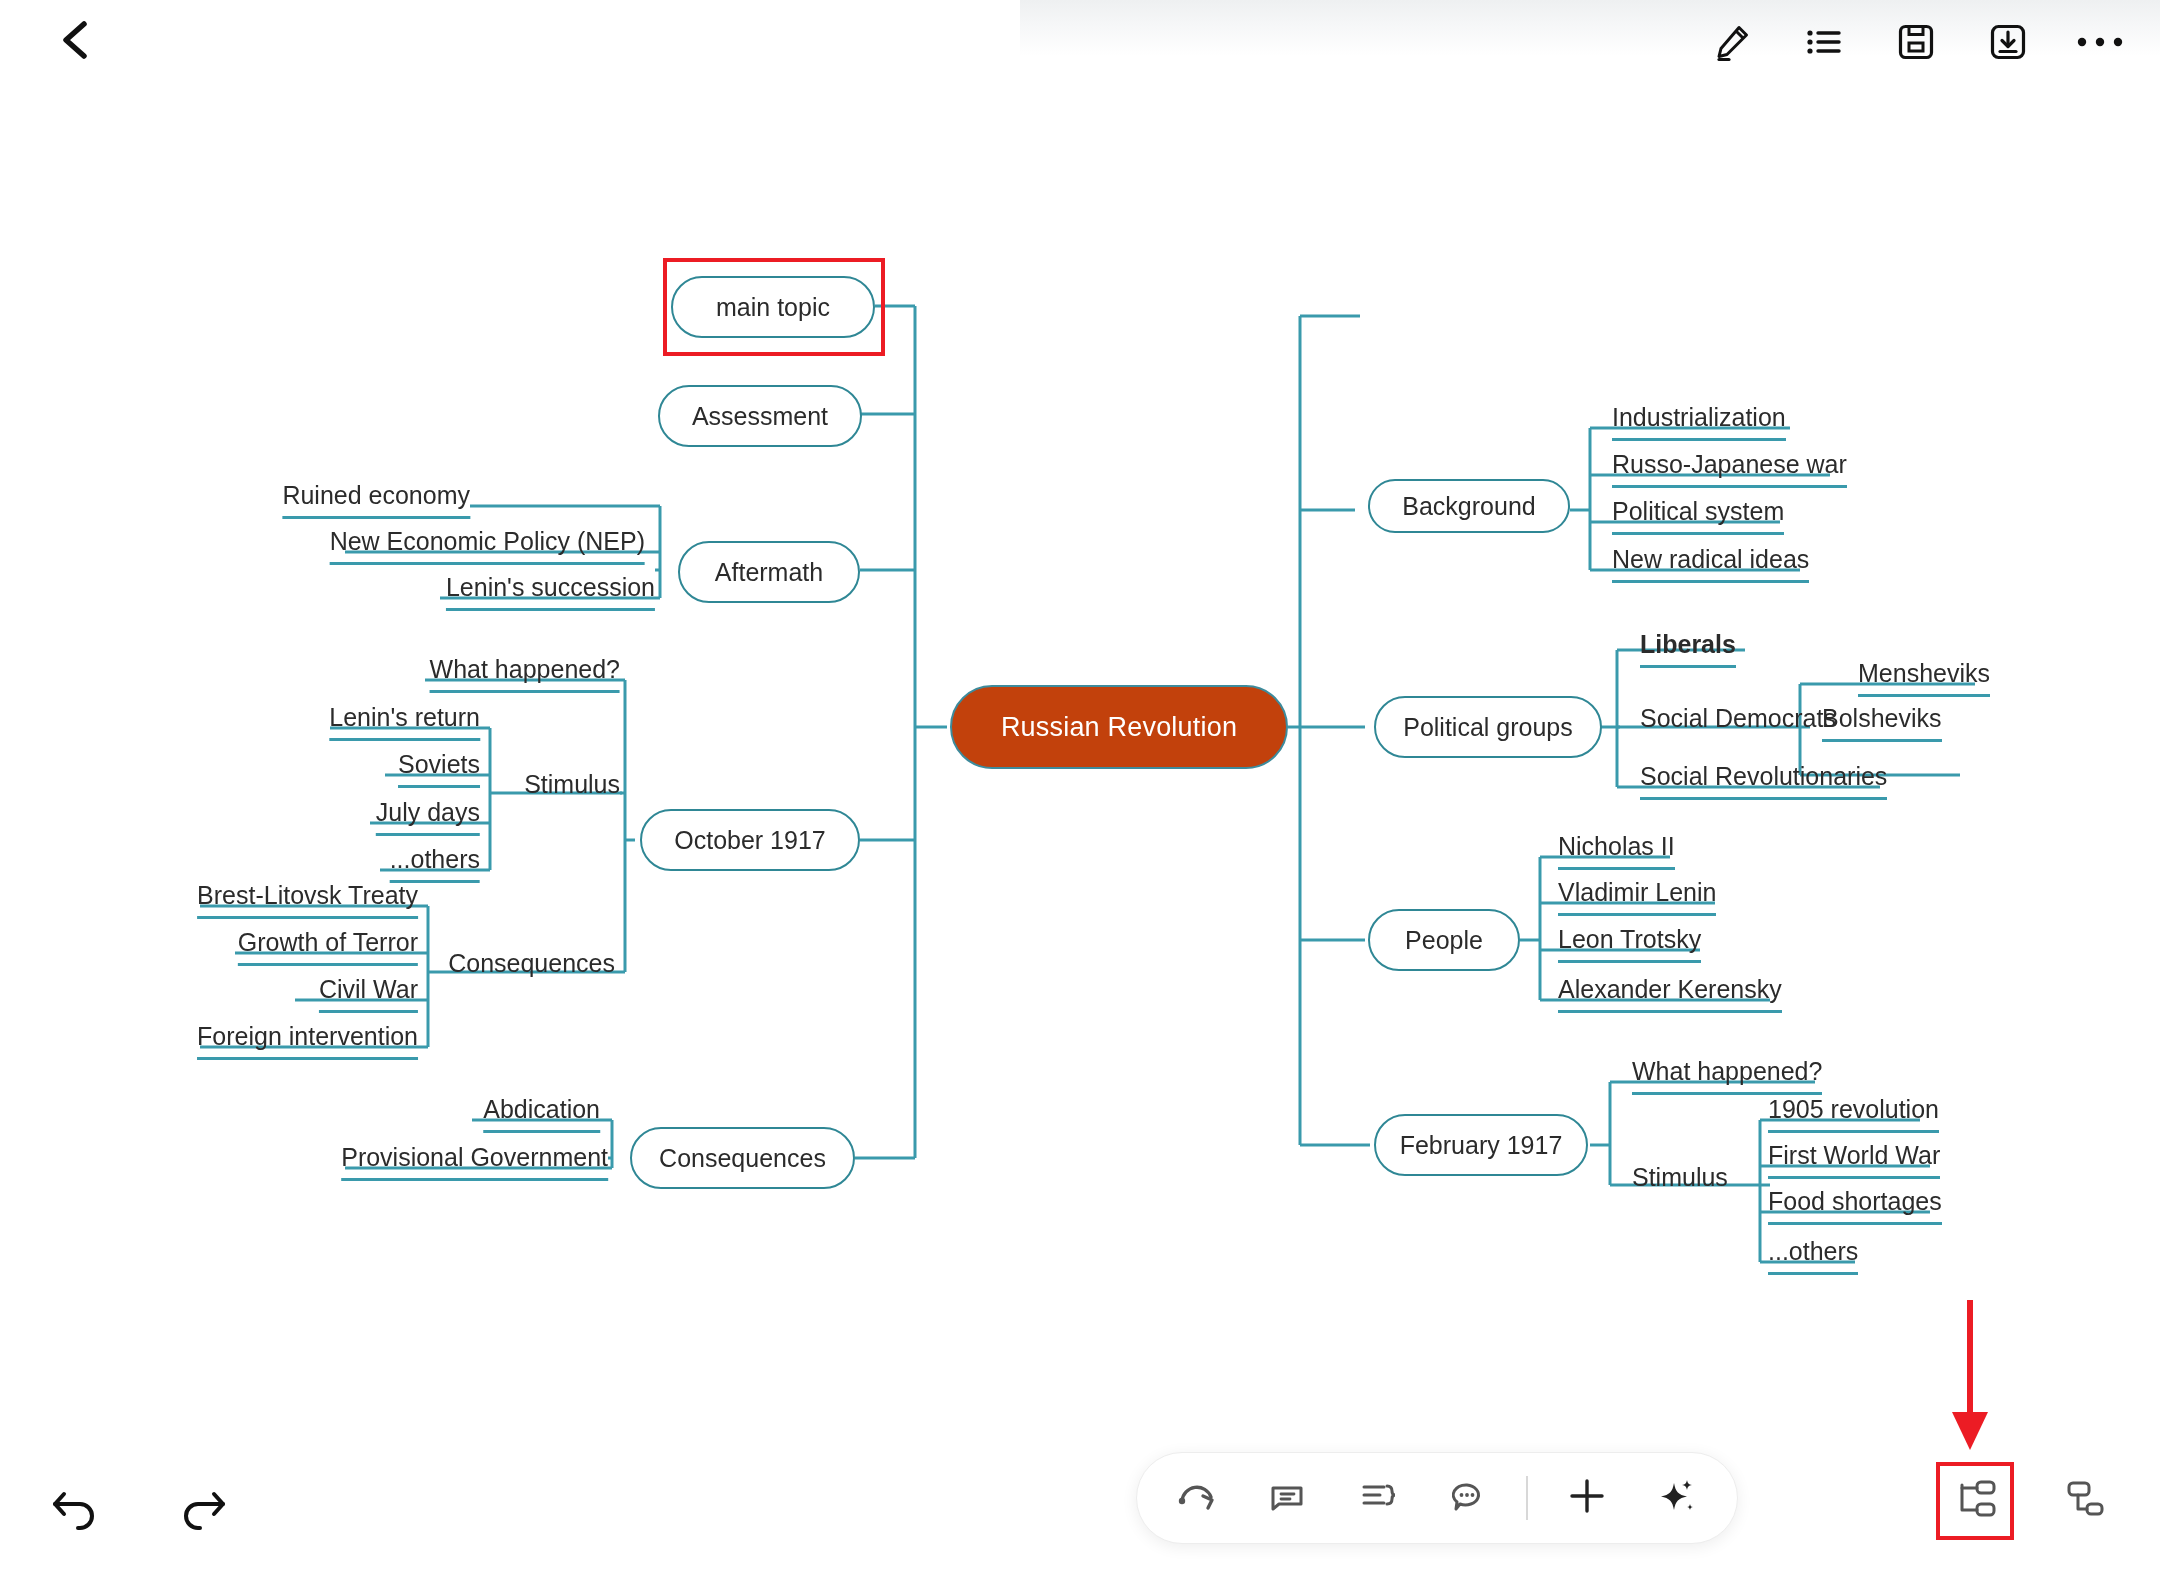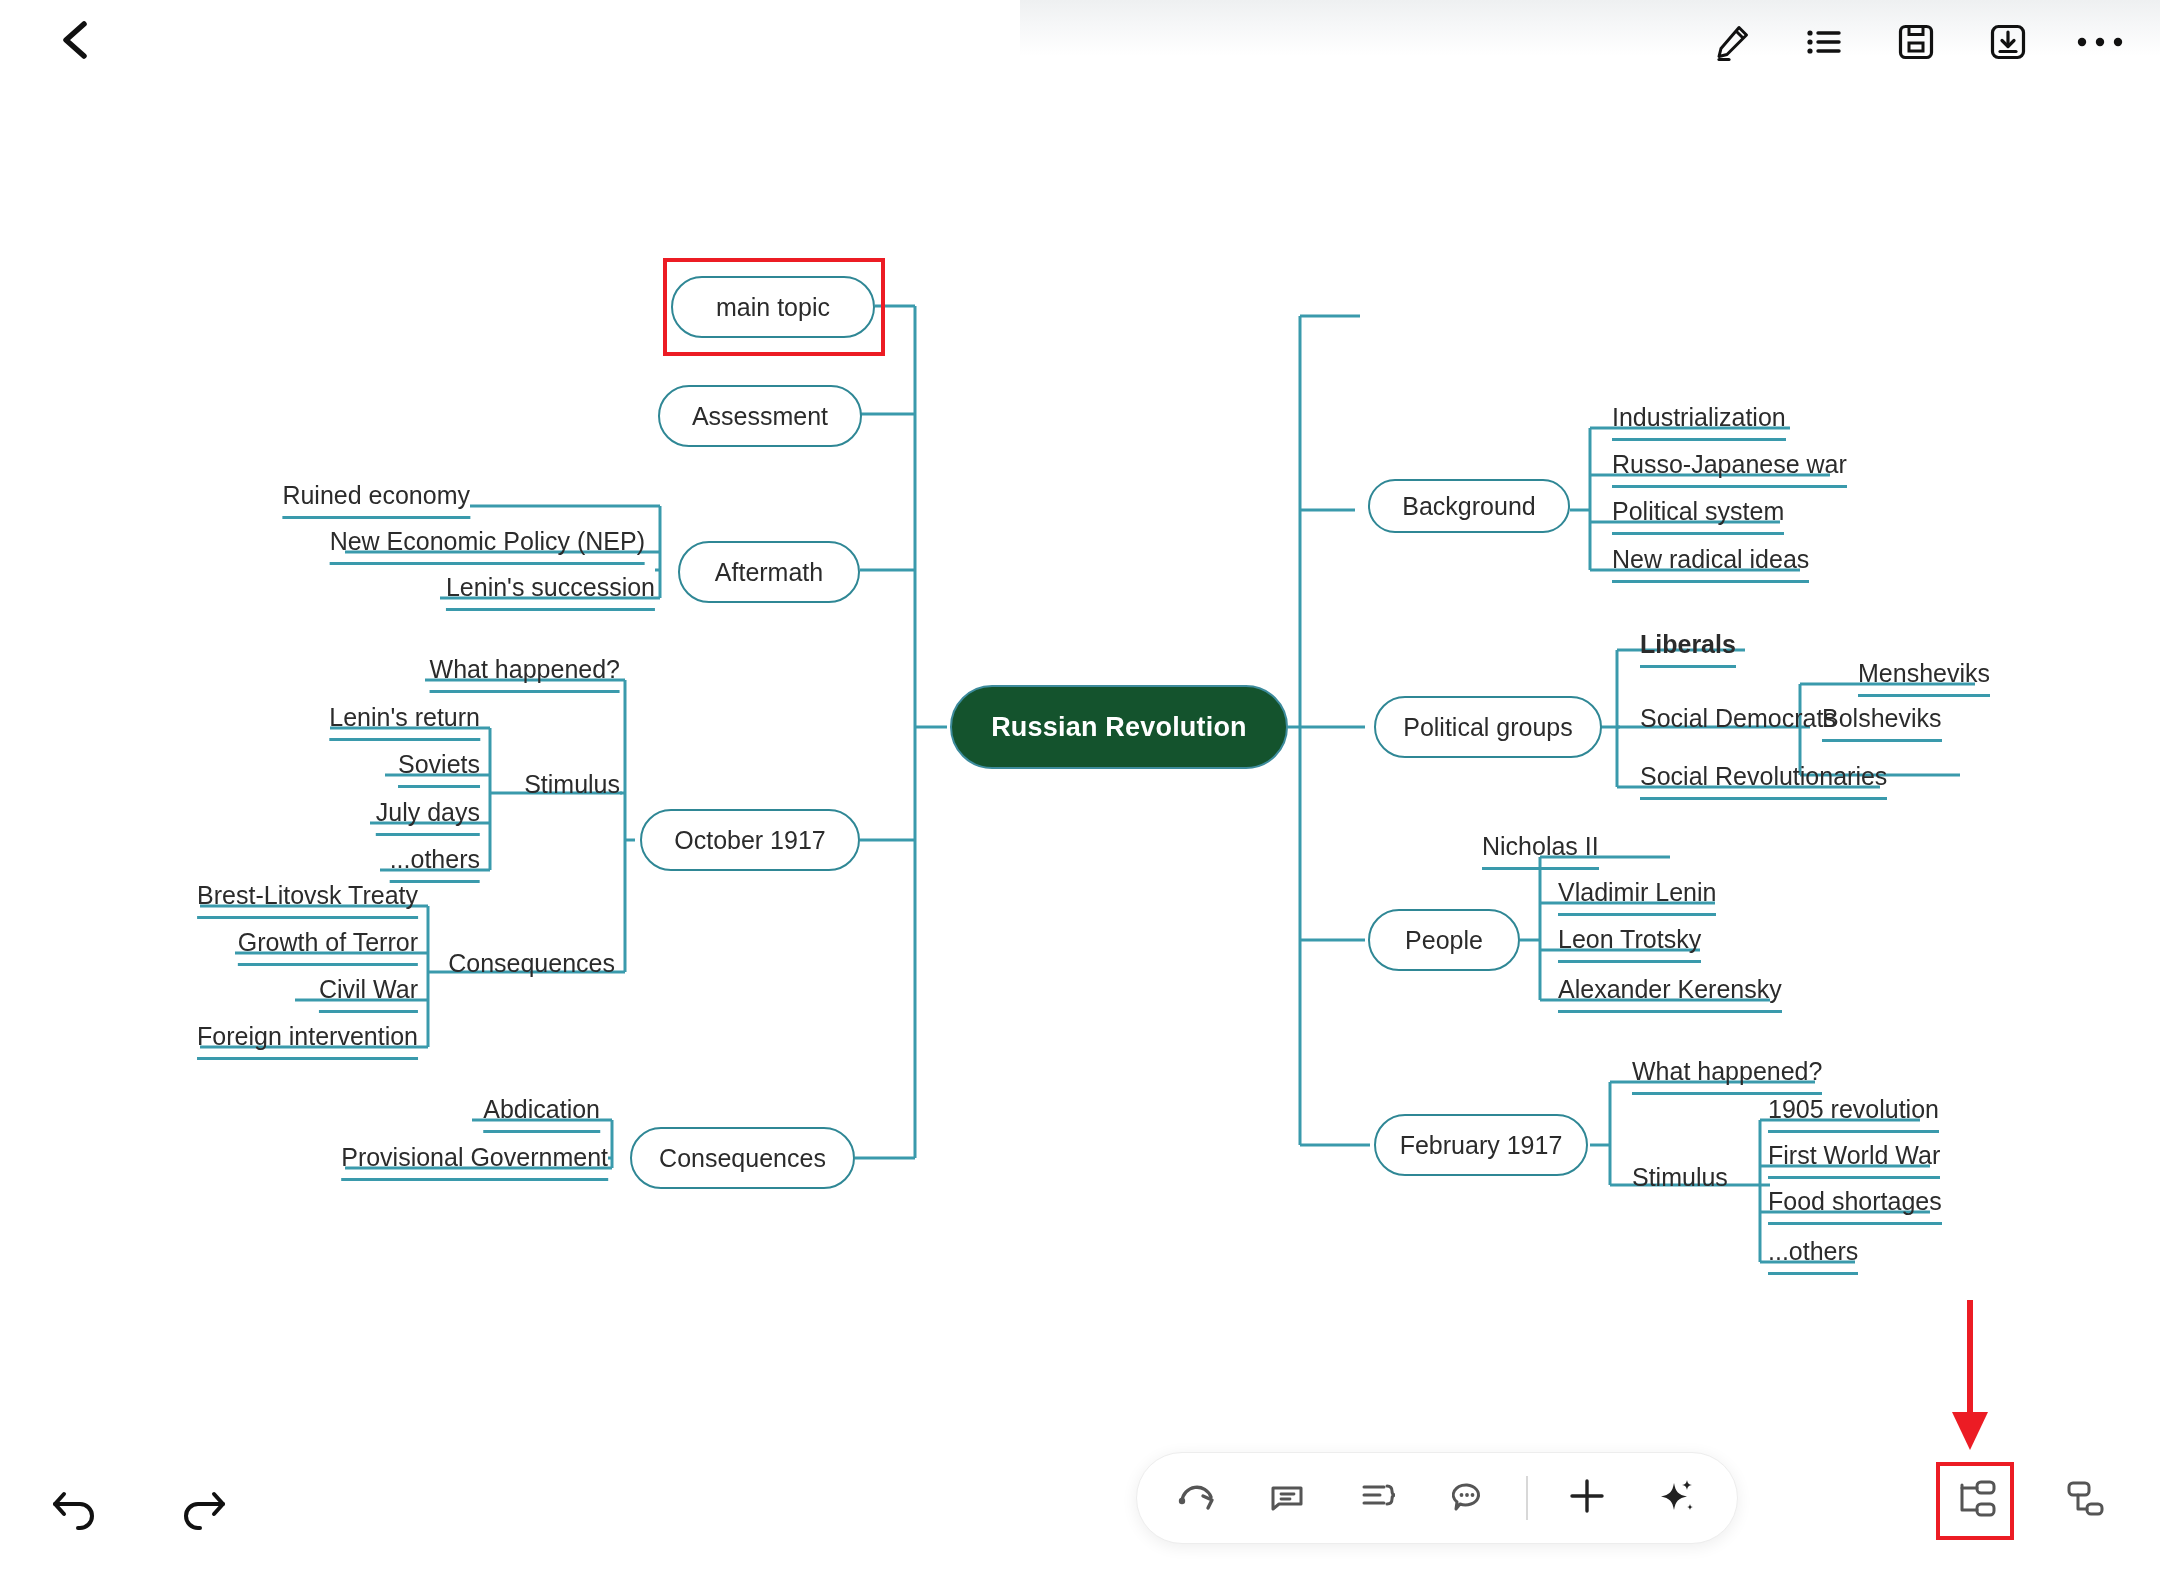--- a/index.html
+++ b/index.html
@@ -45,24 +45,24 @@
     border-radius: 999px;
     background: #ffffff;
     color: #2b2b2b;
     font-size: 25px;
     line-height: 1.28;
     text-align: center;
     white-space: pre-line;
     padding: 4px 16px;
   }
   .bubble.root {
-    background: #14532d;
+    background: #c2410c;
     border-color: #3d8b9c;
     color: #ffffff;
-    font-weight: bold;
+    font-weight: normal;
     font-size: 27px;
     letter-spacing: .2px;
   }
   .bubble.url { font-size: 24px; text-align: left; justify-content: flex-start; padding: 4px 26px; }
 
   
   .leaf {
     position: absolute;
     font-size: 25px;
     color: #2b2b2b;
@@ -317,21 +317,21 @@
     <div class="leaf r" style="left:1612px; top:545px;">New radical ideas</div>
 
     <div class="bubble" style="left:1374px; top:696px; width:228px; height:62px;">Political groups</div>
     <div class="leaf r" style="left:1640px; top:630px;font-weight:bold;">Liberals</div>
     <div class="leaf noline r" style="left:1640px; top:704px;">Social Democrats</div>
     <div class="leaf r" style="left:1640px; top:762px;">Social Revolutionaries</div>
     <div class="leaf r" style="left:1822px; top:659px;margin-left:36px;">Mensheviks</div>
     <div class="leaf r" style="left:1822px; top:704px;">Bolsheviks</div>
 
     <div class="bubble" style="left:1368px; top:909px; width:152px; height:62px;">People</div>
-    <div class="leaf r" style="left:1482px; top:832px;text-align:center;">Nicholas II</div>
+    <div class="leaf r" style="left:1558px; top:832px;text-align:center;">Nicholas II</div>
     <div class="leaf r" style="left:1558px; top:878px;">Vladimir Lenin</div>
     <div class="leaf r" style="left:1558px; top:925px;">Leon Trotsky</div>
     <div class="leaf r" style="left:1558px; top:975px;">Alexander Kerensky</div>
 
     <div class="bubble" style="left:1374px; top:1114px; width:214px; height:62px;">February 1917</div>
     <div class="leaf r" style="left:1632px; top:1057px;">What happened?</div>
     <div class="leaf noline r" style="left:1632px; top:1163px;">Stimulus</div>
     <div class="leaf r" style="left:1768px; top:1095px;">1905 revolution</div>
     <div class="leaf r" style="left:1768px; top:1141px;">First World War</div>
     <div class="leaf r" style="left:1768px; top:1187px;">Food shortages</div>

